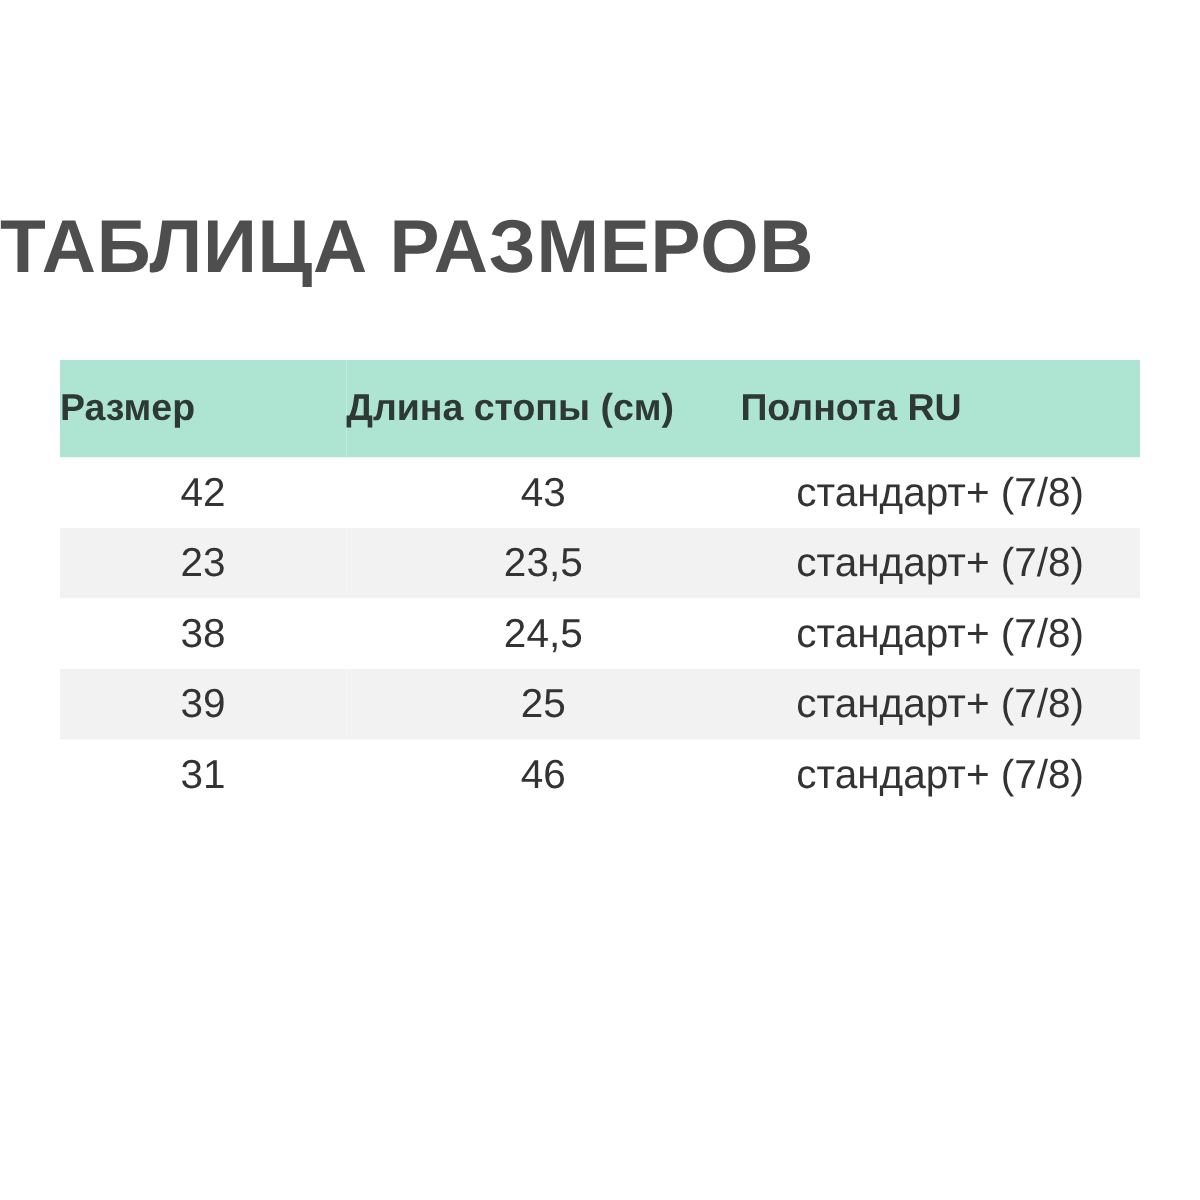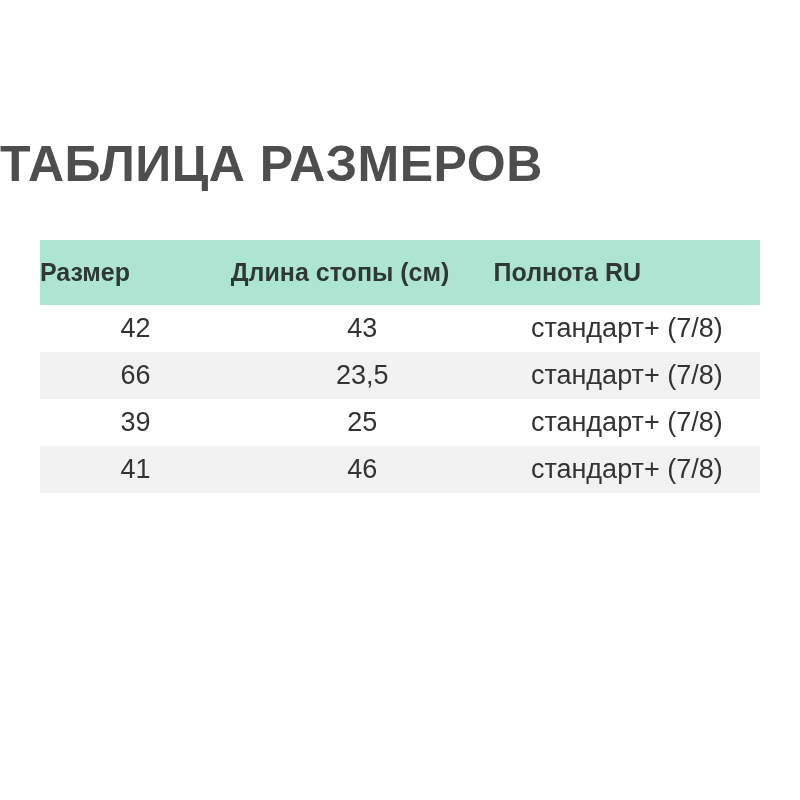--- a/index.html
+++ b/index.html
@@ -88,30 +88,35 @@
             <th>Полнота RU</th>
           </tr>
       </thead>
       <tbody id="table-body">
           <tr>
             <td>42</td>
             <td>43</td>
             <td>стандарт+ (7/8)</td>
           </tr>
           <tr>
-            <td>66</td>
+            <td>23</td>
             <td>23,5</td>
+            <td>стандарт+ (7/8)</td>
+          </tr>
+          <tr>
+            <td>38</td>
+            <td>24,5</td>
             <td>стандарт+ (7/8)</td>
           </tr>
           <tr>
             <td>39</td>
             <td>25</td>
             <td>стандарт+ (7/8)</td>
           </tr>
           <tr>
-            <td>41</td>
+            <td>31</td>
             <td>46</td>
             <td>стандарт+ (7/8)</td>
           </tr>
         </tbody>
     </table>
   </div>
 </div>
 
 </body></html>

